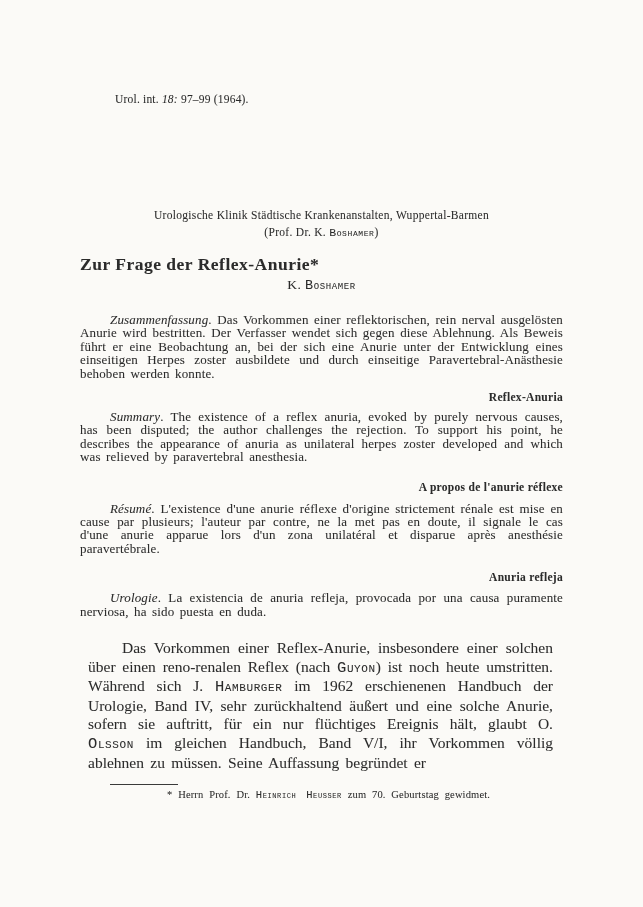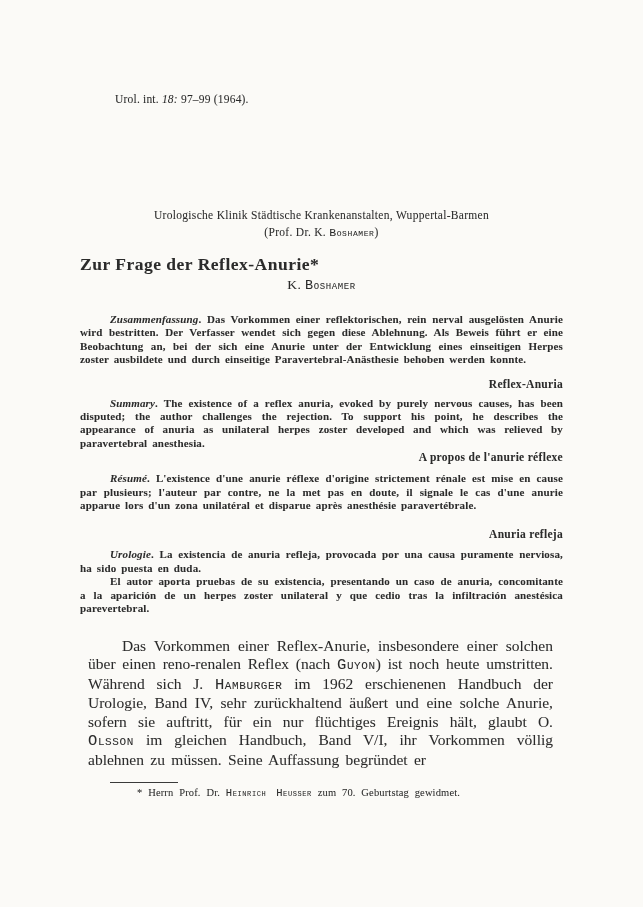--- a/index.html
+++ b/index.html
@@ -43,63 +43,62 @@
     letter-spacing:.5px;
   }
   .author{
     margin-top:2px;
     text-align:center;
     font-size:13.5px;
     line-height:16px;
     letter-spacing:.4px;
   }
   .abstract{
-    font-size:11px;
+    font-size:13px;
     line-height:13.4px;
     text-align:justify;
     word-spacing:2px;
     letter-spacing:.15px;
-    font-weight:bold;
   }
   .abstract p{margin:0;text-indent:30px;}
   .abstract-de{margin-top:19px;}
   .abstract-en{margin-top:6px;}
   .abstract-fr{margin-top:8px;}
   .abstract-es{margin-top:7px;}
   .sec-heading{
     margin:0;
     text-align:right;
     font-size:11.5px;
     line-height:14px;
     font-weight:bold;
     letter-spacing:.3px;
   }
   .h-en{margin-top:10px;}
-  .h-fr{}
+  .h-fr{margin-top:16px;}
   .h-es{margin-top:15px;}
   .body-text{
     margin-top:21px;
     margin-left:-4px;
     margin-right:-2px;
     font-size:15.5px;
     line-height:18.6px;
     text-align:justify;
     word-spacing:2.5px;
   }
   .body-text p{margin:12px;text-indent:34px;}
   .footnote-rule{
     margin:4px 0 3px 30px;
     width:68px;
     height:0;
     border-top:1.2px solid var(--rule,#3a3a3a);
   }
   .footnote{
     font-size:10.5px;
     line-height:13px;
-    margin-left:57px;
+    margin-left:87px;
     word-spacing:3px;
     letter-spacing:.15px;
   }
   .it{font-style:italic;}
   .sc{font-variant:small-caps;letter-spacing:.6px;font-family:Liberation Mono, monospace;}
 </style>
 </head>
 <body>
 
 <div class="page">
@@ -125,21 +124,20 @@
   </div>
 
   <h2 class="sec-heading h-fr">A propos de l'anurie réflexe</h2>
   <div class="abstract abstract-fr">
     <p><span class="it">Résumé</span><span>. L'existence d'une anurie réflexe d'origine strictement rénale est mise en cause par plusieurs; l'auteur par contre, ne la met pas en doute, il signale le cas d'une anurie apparue lors d'un zona unilatéral et disparue après anesthésie paravertébrale.</span></p>
   </div>
 
   <h2 class="sec-heading h-es">Anuria refleja</h2>
   <div class="abstract abstract-es">
     <p><span class="it">Urologie</span><span>. La existencia de anuria refleja, provocada por una causa puramente nerviosa, ha sido puesta en duda.</span></p>
-    <p><span>El autor aporta pruebas de su existencia, presentando un caso de anuria, concomitante a la aparición de un herpes zoster unilateral y que cedio tras la infiltración anestésica parevertebral.</span></p>
   </div>
 
   <div class="body-text">
     <p><span>Das Vorkommen einer Reflex-Anurie, insbesondere einer solchen über einen reno-renalen Reflex (nach </span><span class="sc">Guyon</span><span>) ist noch heute umstritten. Während sich J. </span><span class="sc">Hamburger</span><span> im 1962 erschienenen Handbuch der Urologie, Band IV, sehr zurückhaltend äußert und eine solche Anurie, sofern sie auftritt, für ein nur flüchtiges Ereignis hält, glaubt O. </span><span class="sc">Olsson</span><span> im gleichen Handbuch, Band V/I, ihr Vorkommen völlig ablehnen zu müssen. Seine Auffassung begründet er</span></p>
   </div>
 
   <div class="footnote-rule"></div>
   <div class="footnote"><span>* Herrn Prof. Dr. </span><span class="sc">Heinrich Heusser</span><span> zum 70. Geburtstag gewidmet.</span></div>
 
 </div>

